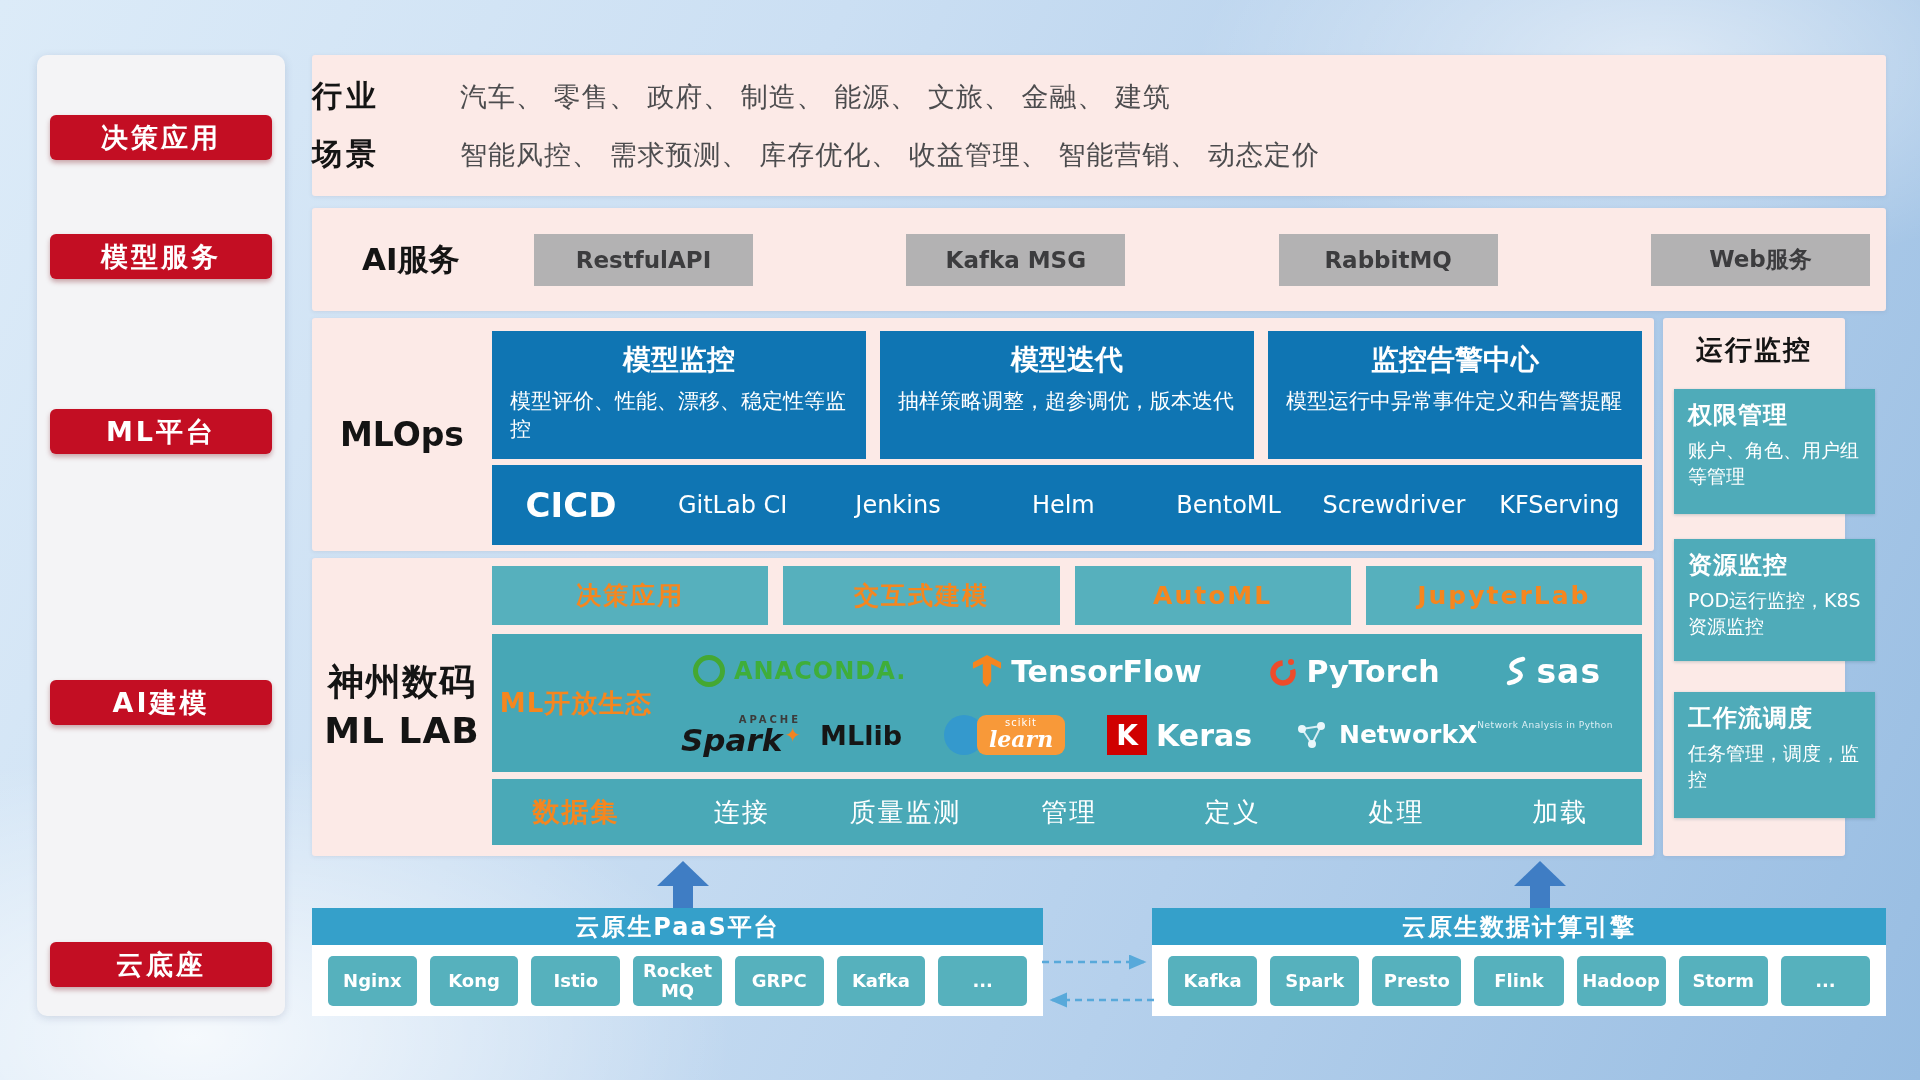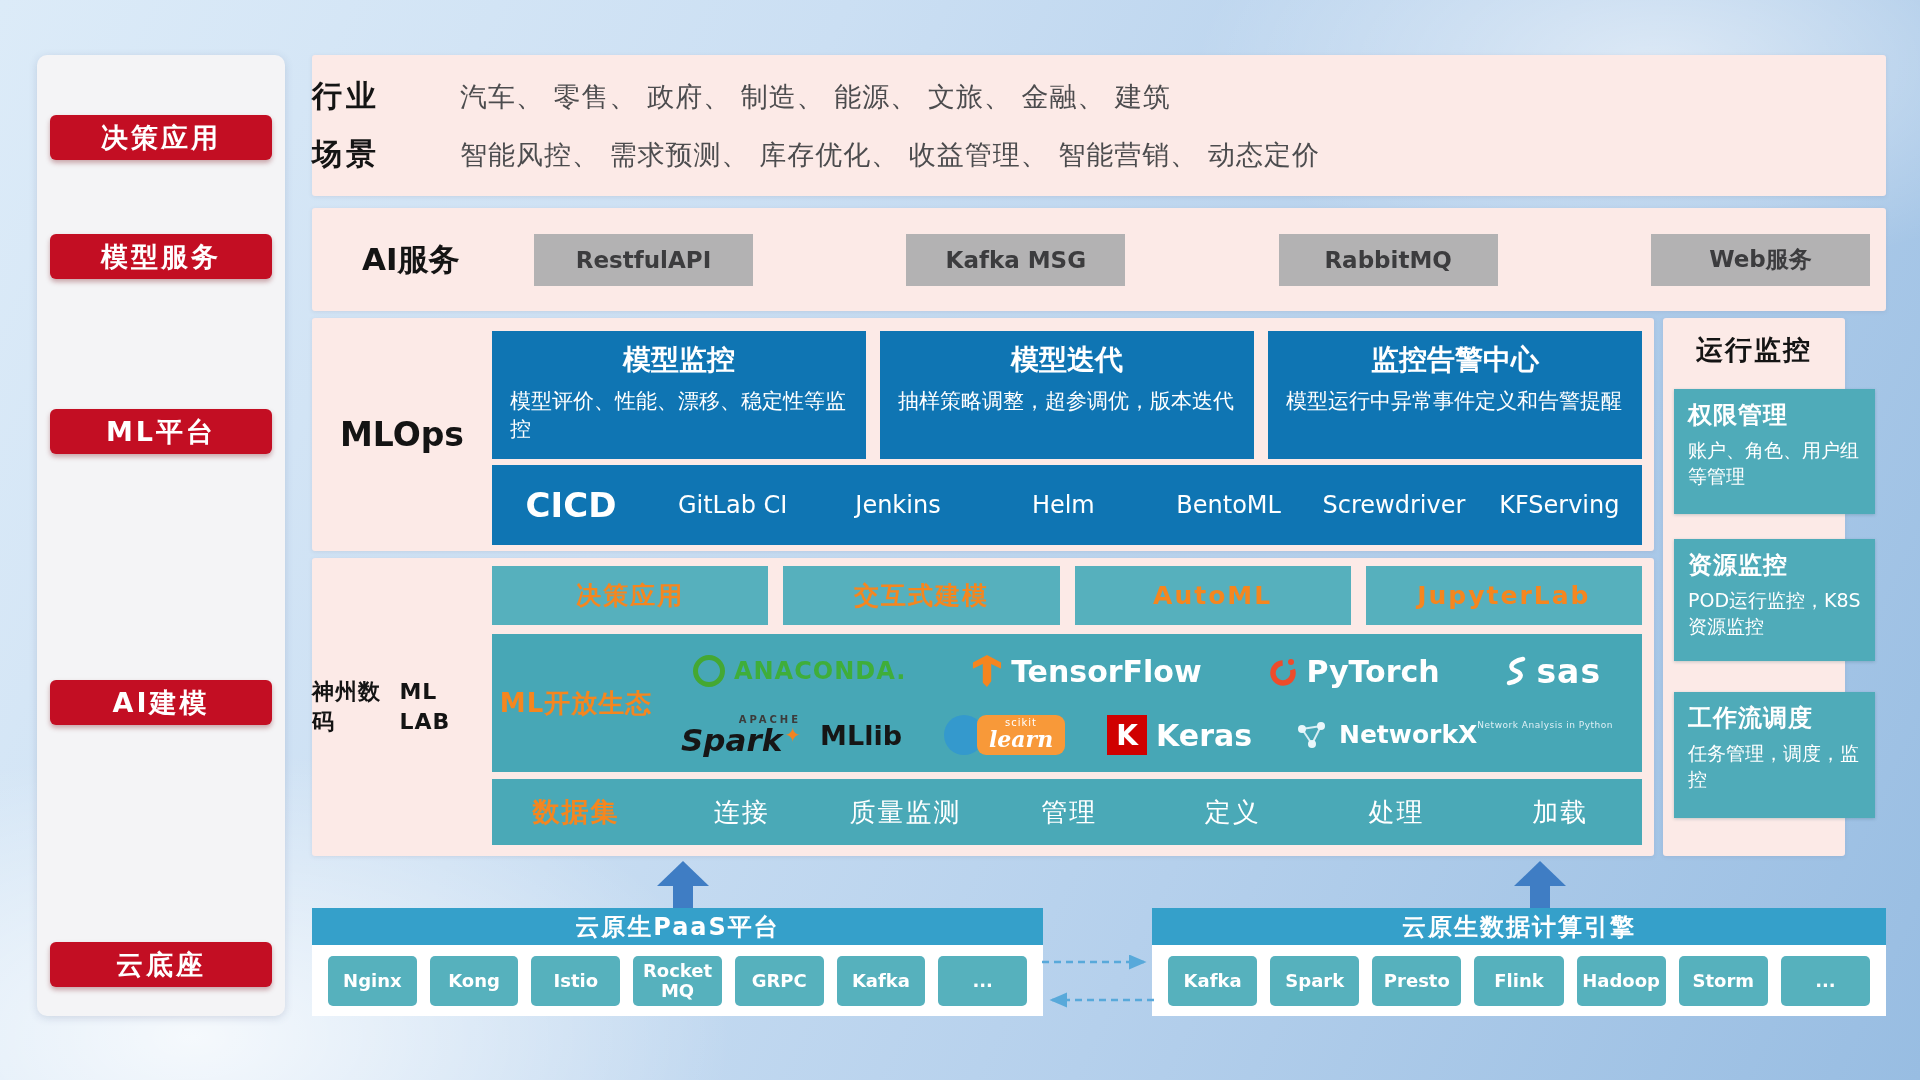--- a/index.html
+++ b/index.html
@@ -42,22 +42,22 @@
   .mlops-cards { display:flex; gap:14px; height:128px; }
   .blue-card { flex:1; background:#0f75b3; color:#fff; padding:10px 18px 0; }
   .card-title { text-align:center; font-size:28px; font-weight:bold; margin-bottom:8px; }
   .card-desc { font-size:21px; line-height:1.35; }
   .cicd-bar { margin-top:6px; height:80px; background:#0f75b3; display:flex; align-items:center; color:#fff; }
   .cicd-label { width:158px; text-align:center; font-size:34px; font-weight:bold; }
   .cicd-tool { flex:1; text-align:center; font-size:24px; font-weight:500; }
   
   .mllab { left:312px; top:558px; width:1342px; height:298px; }
   .mllab-label { position:absolute; left:0; top:0; width:180px; height:100%;
-    display:flex; flex-direction:row; justify-content:center; align-items:center;
-    font-size:22px; font-weight:bold; color:#141414; line-height:1.35; letter-spacing:1px; }
+    display:flex; flex-direction:column; justify-content:center; align-items:center;
+    font-size:36px; font-weight:bold; color:#141414; line-height:1.35; letter-spacing:1px; }
   .mllab-content { position:absolute; left:180px; top:8px; width:1150px; }
   .feature-row { display:flex; gap:15px; height:59px; }
   .feature-btn { flex:1; background:#56b0bd; display:flex; align-items:center; justify-content:center;
     font-size:25px; font-weight:bold; color:#f5861f; letter-spacing:2px; }
   .eco-box { margin-top:9px; height:138px; background:#47a7b6; display:flex; align-items:center; }
   .eco-label { width:168px; text-align:center; font-size:26px; font-weight:bold; color:#f5861f; letter-spacing:1px; }
   .eco-logos { flex:1; display:flex; flex-direction:column; gap:4px; padding-right:8px; }
   .eco-row { display:flex; align-items:center; justify-content:space-around; height:60px; }
   .logo { display:flex; align-items:center; gap:9px; }
   .ana-icon { width:32px; height:32px; border:5px solid #44a833; border-radius:50%; }

